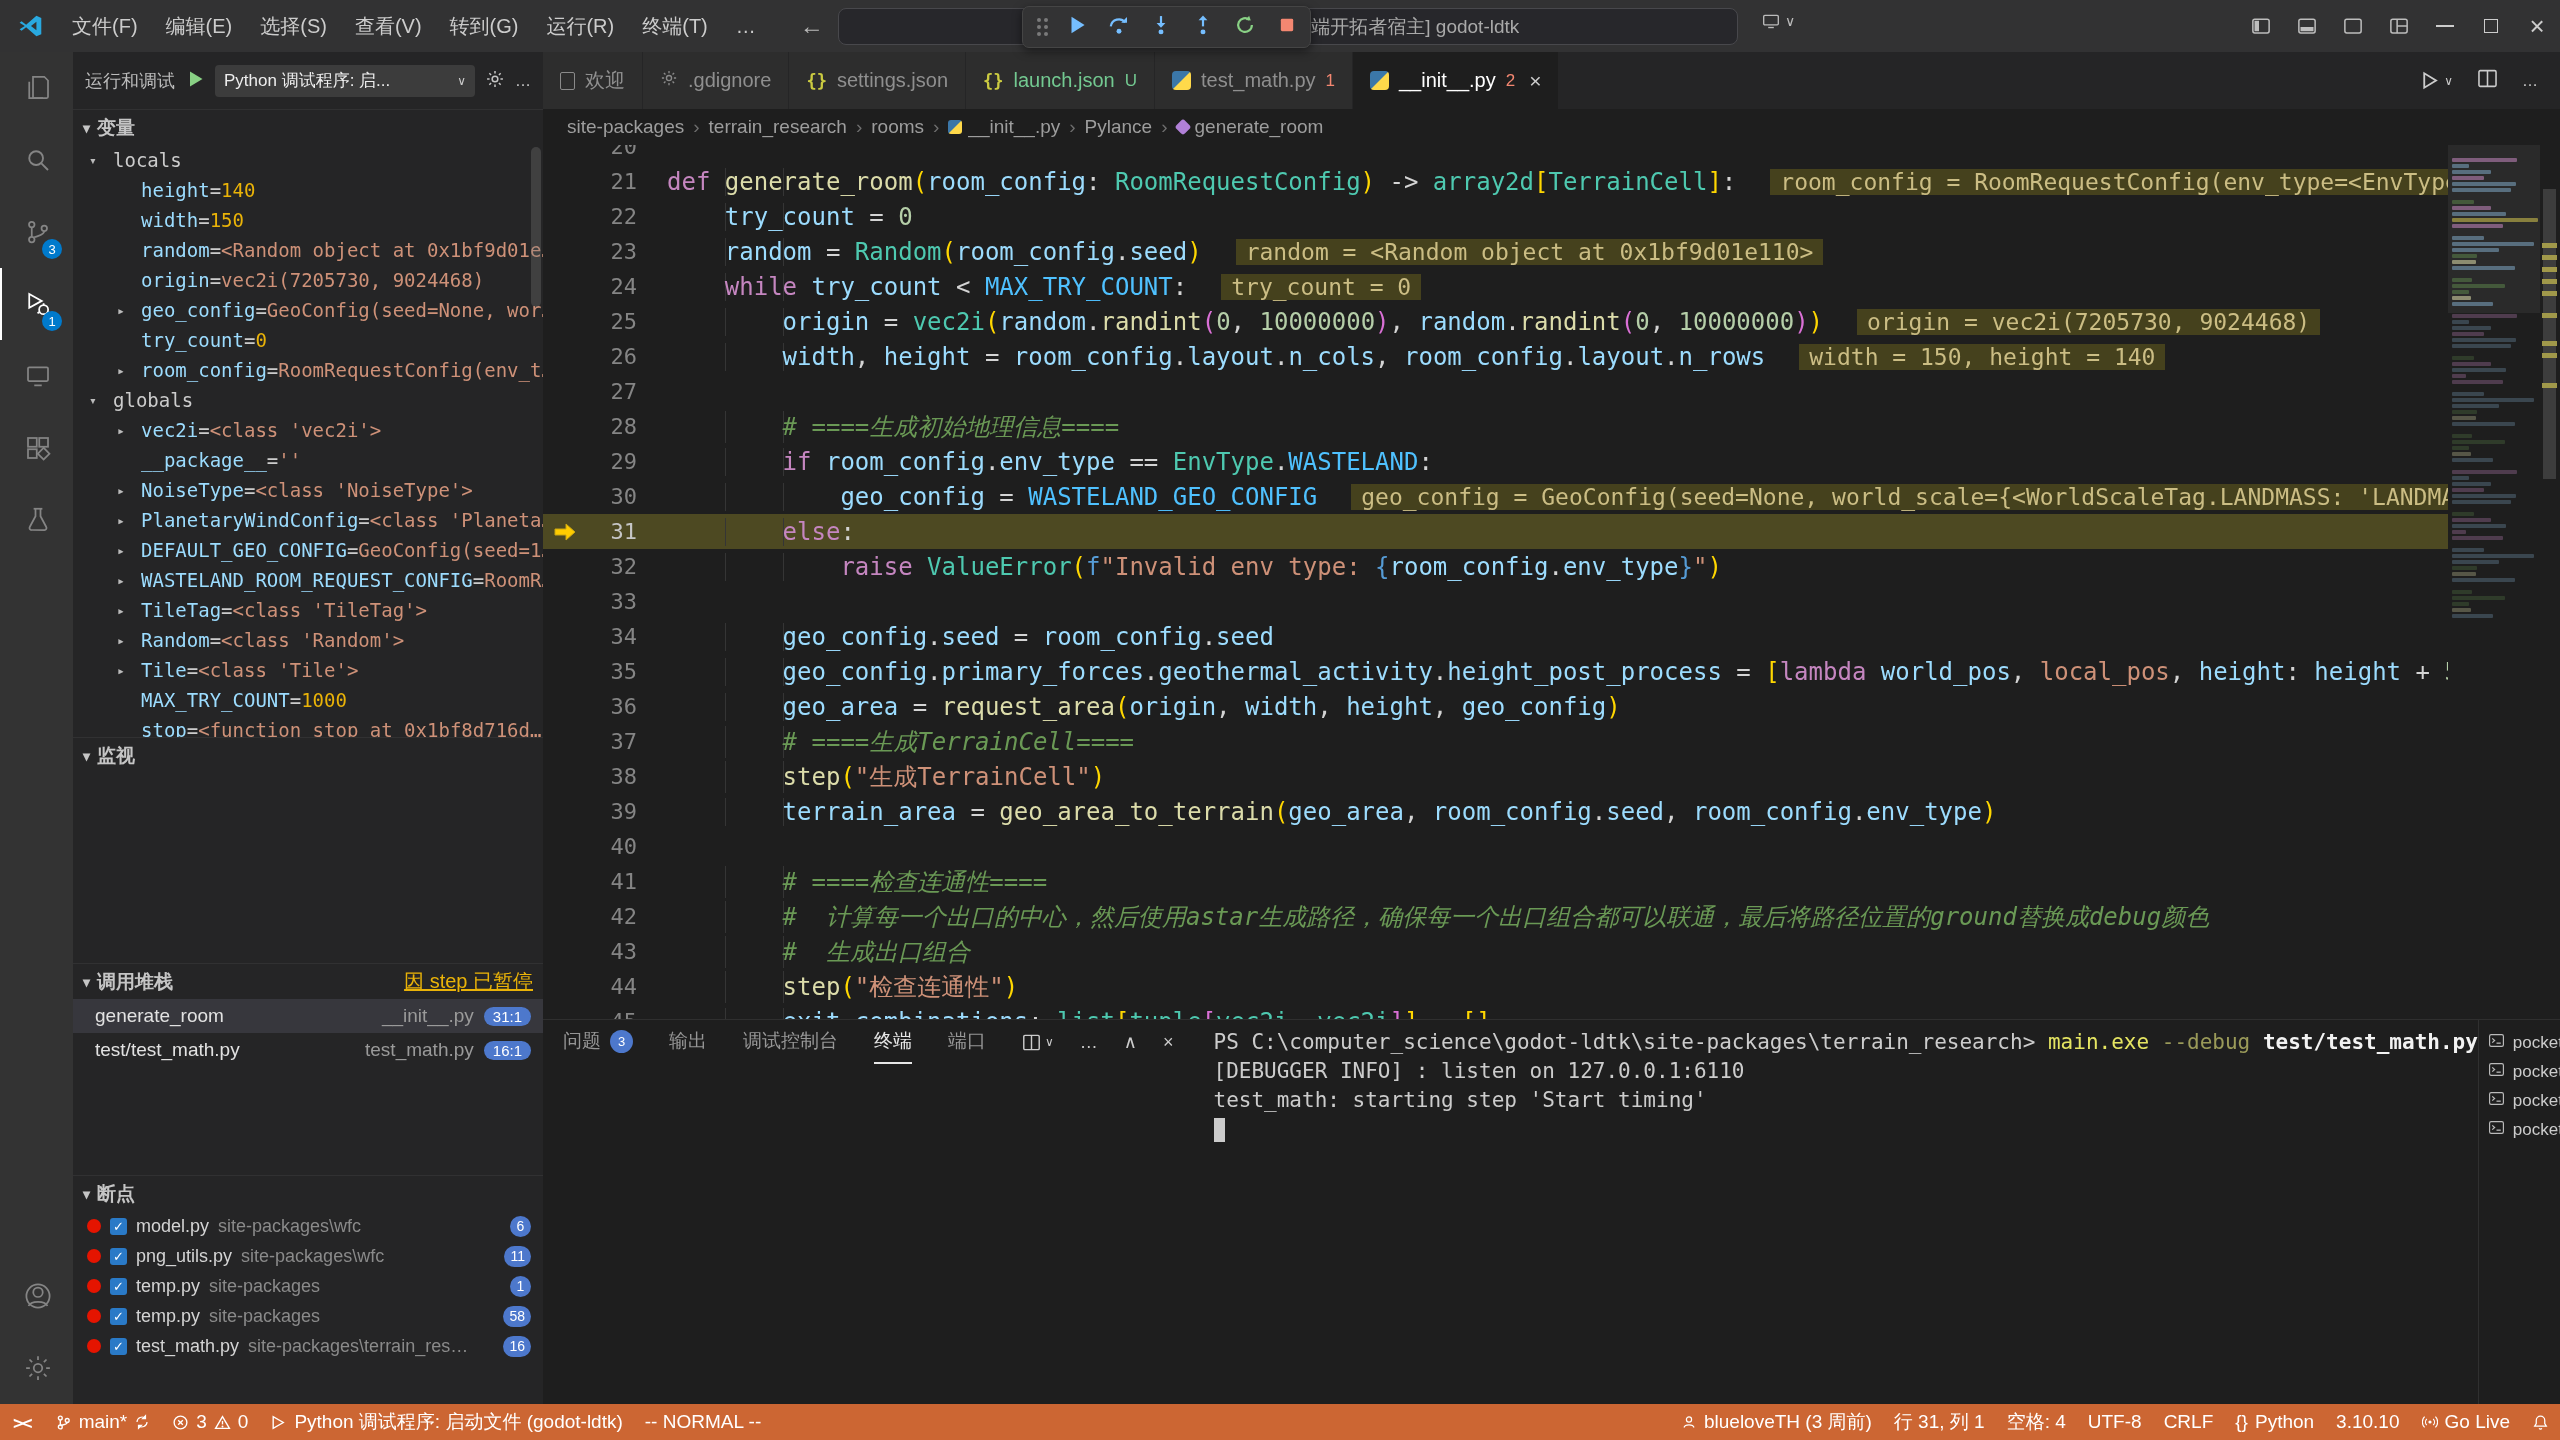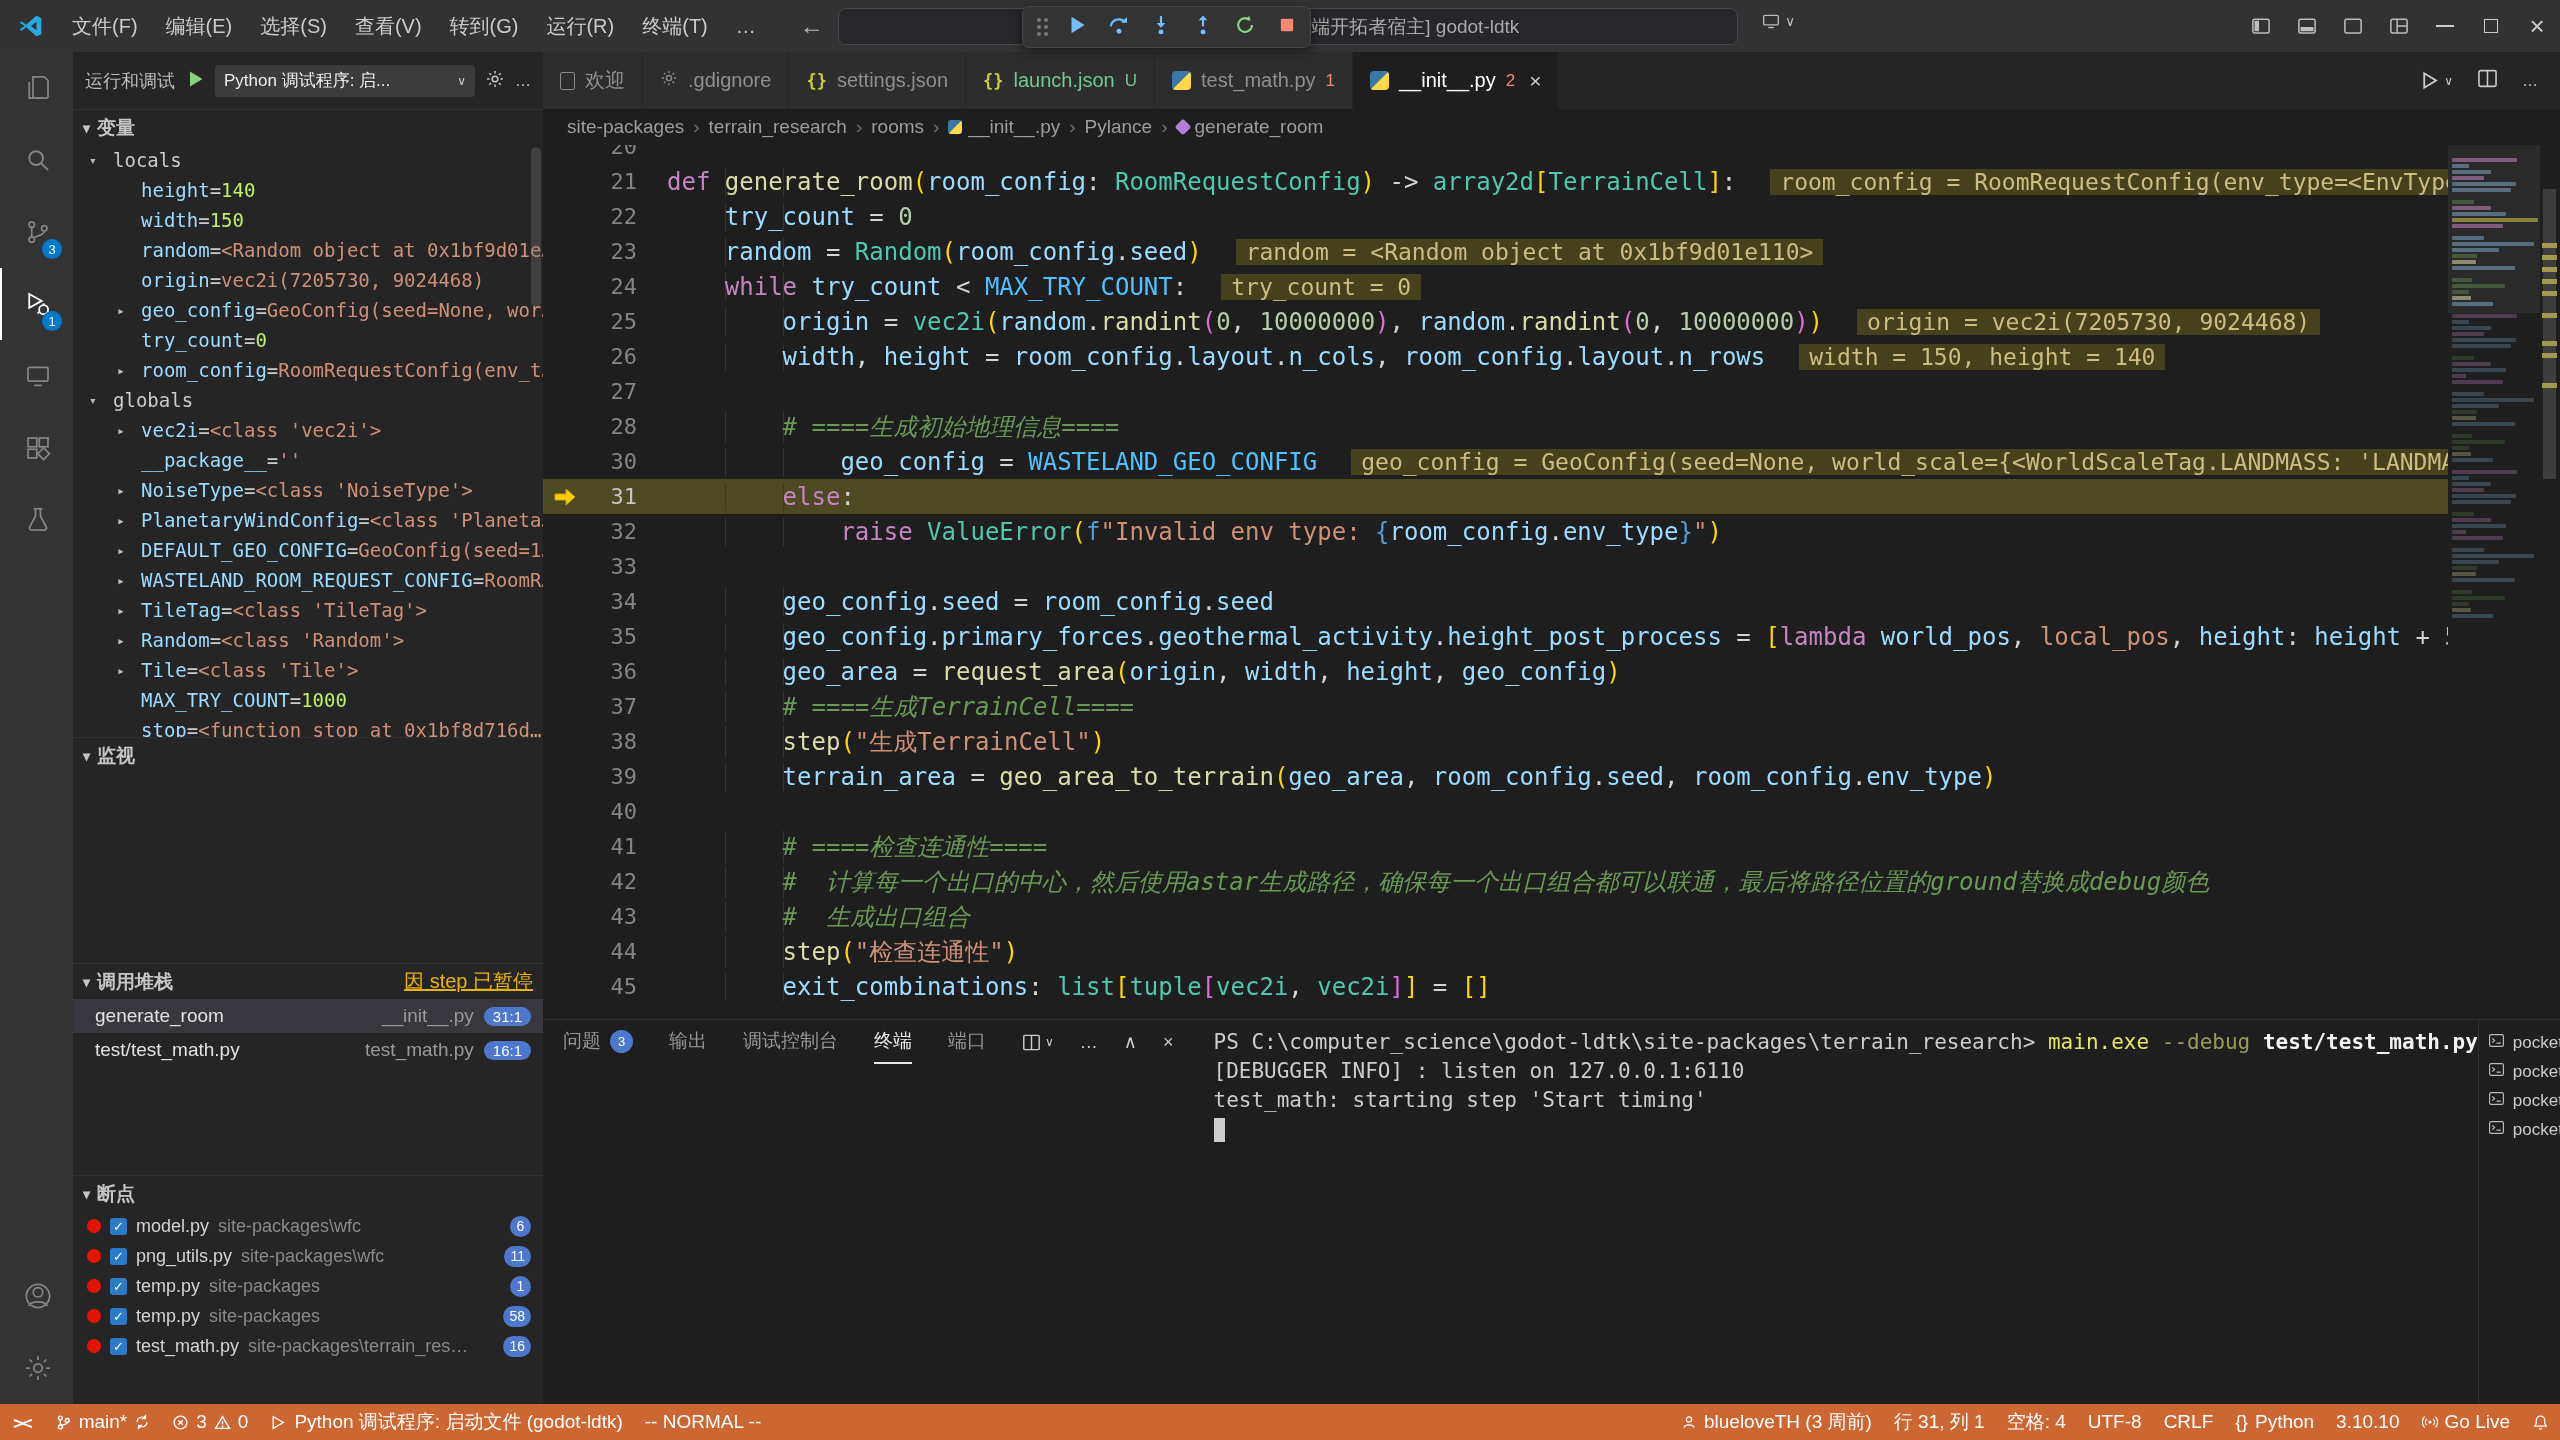--- a/index.html
+++ b/index.html
@@ -50,21 +50,21 @@
   .sec-chevron { font-size:14px; color:#c5c5c5; }
   .sec-status { margin-left:auto; font-weight:normal; font-size:20px; color:#eab308;text-decoration:underline; }
   .tree { overflow:hidden; position:relative; }
   .trow { height:30px; display:flex; align-items:center; padding-left:16px;
     font-family:"DejaVu Sans Mono", monospace; font-size:19px; white-space:nowrap; }
   .trow.child { padding-left:44px; }
   .tw { width:24px; color:#bbbbbb; font-size:13px; flex:none; }
   .scope-name { color:#cccccc; }
   .vname { color:#9cdcfe; }
   .veq { color:#cccccc; }
-  .vnum { color:#bef264; }
+  .vnum { color:#eab308; }
   .vstr { color:#ce9178; }
   .tree-thumb { position:absolute; right:2px; top:2px; width:10px; height:160px; background:rgba(121,121,121,.32); border-radius:5px; }
   .csrow { height:34px; display:flex; align-items:center; padding:0 12px 0 22px; font-size:19px; gap:10px; }
   .csrow.selected { background:#37373d; }
   .cs-name { color:#e2e2e2; flex:1; overflow:hidden; white-space:nowrap; text-overflow:ellipsis; }
   .cs-file { color:#9a9a9a; }
   .cs-pos { background:#4d78cc; color:#fff; border-radius:11px; padding:1px 9px; font-size:15px; }
   .bprow { height:30px; display:flex; align-items:center; padding:0 12px 0 14px; font-size:18px; gap:9px; }
   .bp-dot { width:14px; height:14px; border-radius:50%; background:#e51400; flex:none; }
   .bp-check { width:17px; height:17px; border-radius:3px; background:#2a7ac7; color:#fff; font-size:13px;
@@ -649,20 +649,26 @@
               <span class="cl-glyph"></span>
               <span class="cl-num">27</span>
               <span class="cl-pad"></span>
               <span class="cl-text"></span>
             </div>
             <div class="code-line">
               <span class="cl-glyph"></span>
               <span class="cl-num">28</span>
               <span class="cl-pad"></span>
               <span class="cl-text"><span class="tP">        </span><span class="tM"># ====生成初始地理信息====</span></span>
+            </div>
+            <div class="code-line">
+              <span class="cl-glyph"></span>
+              <span class="cl-num">29</span>
+              <span class="cl-pad"></span>
+              <span class="cl-text"><span class="tP">        </span><span class="tK">if </span><span class="tV">room_config</span><span class="tO">.</span><span class="tV">env_type</span><span class="tO"> == </span><span class="tC">EnvType</span><span class="tO">.</span><span class="tB">WASTELAND</span><span class="tO">:</span></span>
             </div>
             <div class="code-line">
               <span class="cl-glyph"></span>
               <span class="cl-num">30</span>
               <span class="cl-pad"></span>
               <span class="cl-text"><span class="tP">            </span><span class="tV">geo_config</span><span class="tO"> = </span><span class="tB">WASTELAND_GEO_CONFIG</span><span class="inline-chip">geo_config = GeoConfig(seed=None, world_scale={&lt;WorldScaleTag.LANDMASS: 'LANDMAS</span></span>
             </div>
             <div class="code-line current">
               <span class="cl-glyph">
                 <svg width="24" height="18" viewBox="0 0 24 18">

